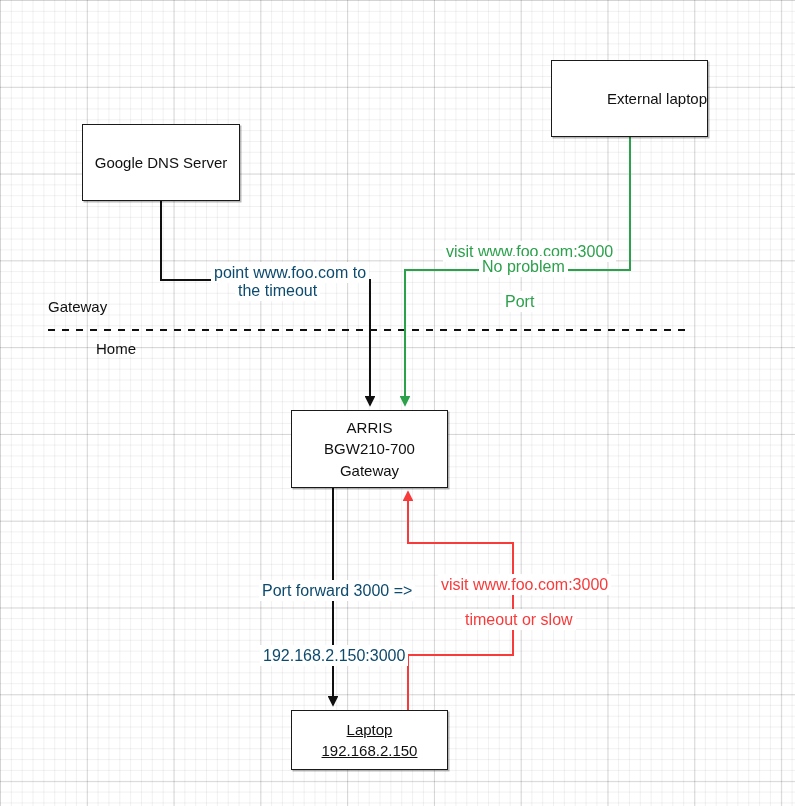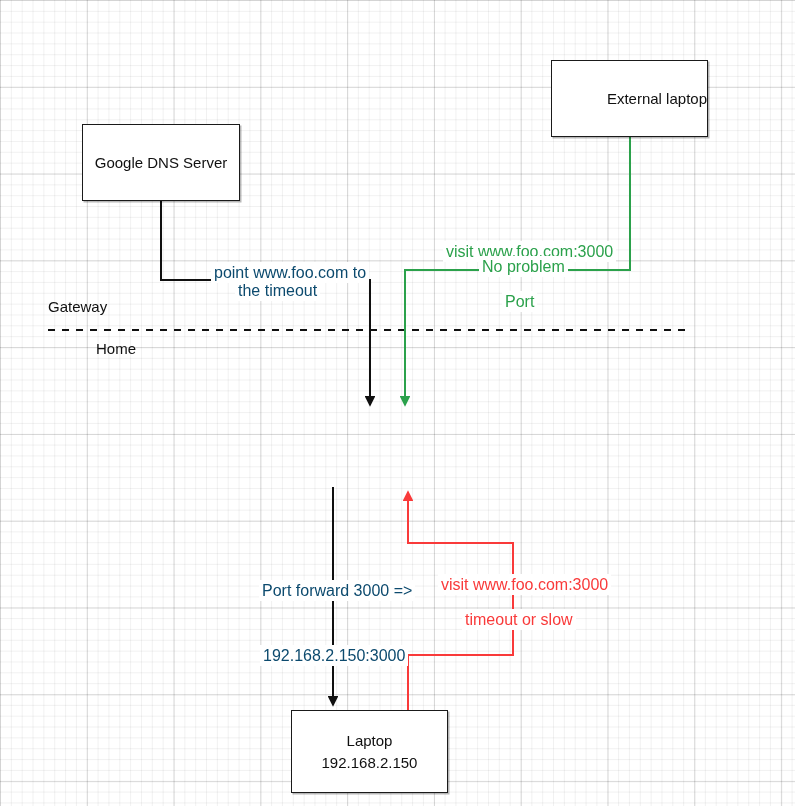--- a/index.html
+++ b/index.html
@@ -98,22 +98,27 @@
   </svg>
 
   <div class="node" style="left:82px; top:124px; width:158px; height:77px;">
     <span class="line">Google DNS Server</span>
   </div>
 
   <div class="node" style="left:551px; top:60px; width:157px; height:77px;align-items:flex-end;">
     <span class="line">External laptop</span>
   </div>
 
+  <div class="node" style="left:291px; top:410px; width:157px; height:78px;">
+    <span class="line">ARRIS</span>
+    <span class="line">BGW210-700</span>
+    <span class="line">Gateway</span>
+  </div>
 
-  <div class="node" style="left:291px; top:710px; width:157px; height:83px;">
+  <div class="node" style="left:291px; top:710px; width:157px; height:60px;text-decoration:underline;">
     <span class="line">Laptop</span>
     <span class="line">192.168.2.150</span>
   </div>
 
   <div class="zone-label" style="left:48px; top:298px;">Gateway</div>
 
   <div class="zone-label" style="left:50px; top:340px;margin-left:46px;">Home</div>
 
   <div class="edge-label black" style="left:211px; top:262px;">point www.foo.com to</div>
   <div class="edge-label black" style="left:235px; top:280px;">the timeout</div>

